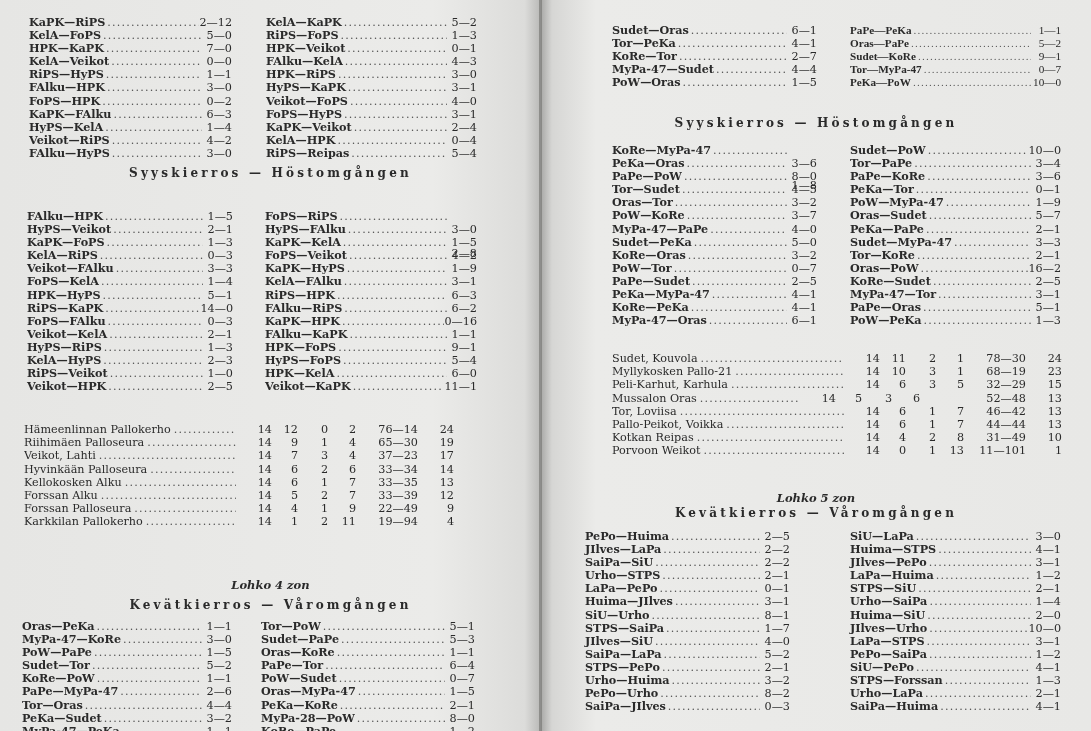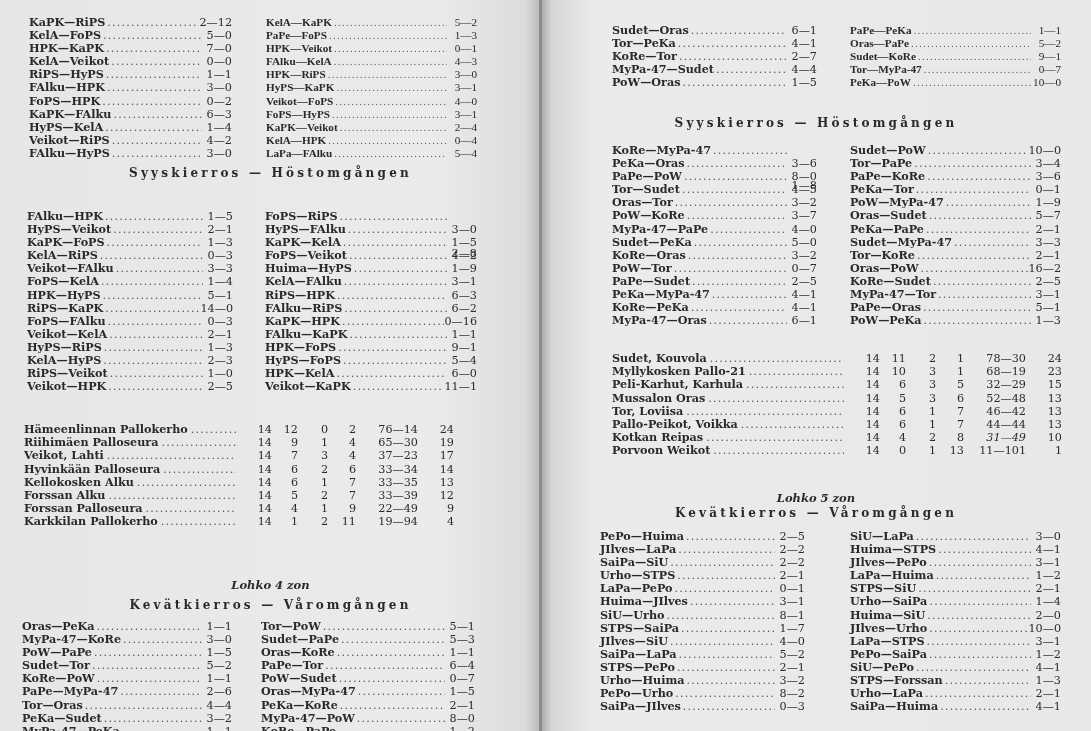--- a/index.html
+++ b/index.html
@@ -29,21 +29,21 @@
     position: absolute; font-size: 12px; font-weight: bold; letter-spacing: 3.2px;
     white-space: nowrap; text-align: center;
   }
   .zone {
     position: absolute; font-size: 11.5px; font-style: italic; font-weight: bold;
     white-space: nowrap; text-align: center;
   }
 
   .table { position: absolute; font-size: 11.2px; line-height: 13.2px; }
   .trow { display: flex; white-space: nowrap; height: 13.2px; }
-  .trow .team { flex: 1 1 auto; display: flex; font-weight: bold; overflow: hidden; }
+  .trow .team { flex: 1 1 auto; display: flex; font-weight: normal; overflow: hidden; }
   .trow .team .tn { flex: 0 0 auto; }
   .trow .team .dots { flex: 1 1 auto; overflow: hidden; color: #555; font-weight: normal; letter-spacing: 1.2px; padding-left: 3px; }
   .trow .team .dots::after { content: "....................................................................................................................................."; }
   .trow .c { flex: 0 0 auto; text-align: right; }
 </style>
 </head>
 <body>
 
 <div class="page left"></div>
 <div class="page right"></div>
@@ -99,28 +99,28 @@
       <span class="m">Veikot—RiPS</span>
       <span class="dots"></span>
       <span class="s" style="min-width: 30px;">4—2</span>
     </div>
     <div class="row">
       <span class="m">FAlku—HyPS</span>
       <span class="dots"></span>
       <span class="s" style="min-width: 30px;">3—0</span>
     </div>
   </div>
-<div class="block" style="left:266px; top:16px; width:211px;font-family:Liberation Serif, serif;">
+<div class="block" style="left:266px; top:16px; width:211px;">
     <div class="row">
       <span class="m">KelA—KaPK</span>
       <span class="dots"></span>
       <span class="s" style="min-width: 30px;">5—2</span>
     </div>
     <div class="row">
-      <span class="m">PaPe—FoPS</span>
+      <span class="m">RiPS—FoPS</span>
       <span class="dots"></span>
       <span class="s" style="min-width: 30px;">1—3</span>
     </div>
     <div class="row">
       <span class="m">HPK—Veikot</span>
       <span class="dots"></span>
       <span class="s" style="min-width: 30px;">0—1</span>
     </div>
     <div class="row">
       <span class="m">FAlku—KelA</span>
@@ -151,21 +151,21 @@
       <span class="m">KaPK—Veikot</span>
       <span class="dots"></span>
       <span class="s" style="min-width: 30px;">2—4</span>
     </div>
     <div class="row">
       <span class="m">KelA—HPK</span>
       <span class="dots"></span>
       <span class="s" style="min-width: 30px;">0—4</span>
     </div>
     <div class="row">
-      <span class="m">LaPa—FAlku</span>
+      <span class="m">RiPS—Reipas</span>
       <span class="dots"></span>
       <span class="s" style="min-width: 30px;">5—4</span>
     </div>
   </div>
 
 <div class="heading" style="left:0; width:541px; top:166px;">Syyskierros — Höstomgången</div>
 
 <div class="block" style="left:27px; top:210px; width:206px;">
     <div class="row">
       <span class="m">FAlku—HPK</span>
@@ -253,21 +253,21 @@
       <span class="m">KaPK—KelA</span>
       <span class="dots"></span>
       <span class="s" style="min-width: 30px;">1—5</span>
     </div>
     <div class="row">
       <span class="m">FoPS—Veikot</span>
       <span class="dots"></span>
       <span class="s" style="min-width: 30px;">4—2</span>
     </div>
     <div class="row">
-      <span class="m">Huima—HyPS</span>
+      <span class="m">KaPK—HyPS</span>
       <span class="dots"></span>
       <span class="s" style="min-width: 30px;">1—9</span>
     </div>
     <div class="row">
       <span class="m">KelA—FAlku</span>
       <span class="dots"></span>
       <span class="s" style="min-width: 30px;">3—1</span>
     </div>
     <div class="row">
       <span class="m">RiPS—HPK</span>
@@ -490,21 +490,21 @@
       <span class="m">Oras—MyPa-47</span>
       <span class="dots"></span>
       <span class="s" style="min-width: 30px;">1—5</span>
     </div>
     <div class="row">
       <span class="m">PeKa—KoRe</span>
       <span class="dots"></span>
       <span class="s" style="min-width: 30px;">2—1</span>
     </div>
     <div class="row">
-      <span class="m">MyPa-47—PoW</span>
+      <span class="m">MyPa-28—PoW</span>
       <span class="dots"></span>
       <span class="s" style="min-width: 30px;">8—0</span>
     </div>
     <div class="row">
       <span class="m">KoRe—PaPe</span>
       <span class="dots"></span>
       <span class="s" style="min-width: 30px;">1—2</span>
     </div>
   </div>
 
@@ -749,21 +749,21 @@
     </div>
     <div class="trow">
       <span class="team">
         <span class="tn">Mussalon Oras</span>
         <span class="dots"></span>
       </span>
       <span class="c" style="width: 36px;">14</span>
       <span class="c" style="width: 26px;">5</span>
       <span class="c" style="width: 30px;">3</span>
       <span class="c" style="width: 28px;">6</span>
-      <span class="c" style="width: 62px;">52—48</span>
+      <span class="c" style="width: 62px; padding-left: 44px;">52—48</span>
       <span class="c" style="width: 36px;">13</span>
     </div>
     <div class="trow">
       <span class="team">
         <span class="tn">Tor, Loviisa</span>
         <span class="dots"></span>
       </span>
       <span class="c" style="width: 36px;">14</span>
       <span class="c" style="width: 26px;">6</span>
       <span class="c" style="width: 30px;">1</span>
@@ -785,41 +785,41 @@
     </div>
     <div class="trow">
       <span class="team">
         <span class="tn">Kotkan Reipas</span>
         <span class="dots"></span>
       </span>
       <span class="c" style="width: 36px;">14</span>
       <span class="c" style="width: 26px;">4</span>
       <span class="c" style="width: 30px;">2</span>
       <span class="c" style="width: 28px;">8</span>
-      <span class="c" style="width: 62px; font-style: italic;">31—49</span>
+      <span class="c" style="width: 62px;">31—49</span>
       <span class="c" style="width: 36px;">10</span>
     </div>
     <div class="trow">
       <span class="team">
         <span class="tn">Porvoon Weikot</span>
         <span class="dots"></span>
       </span>
       <span class="c" style="width: 36px;">14</span>
       <span class="c" style="width: 26px;">0</span>
       <span class="c" style="width: 30px;">1</span>
       <span class="c" style="width: 28px;">13</span>
       <span class="c" style="width: 62px;">11—101</span>
       <span class="c" style="width: 36px;">1</span>
     </div>
   </div>
 
 <div class="zone" style="left:541px; width:550px; top:483px;margin-top:8px;">Lohko 5 zon</div>
 <div class="heading" style="left:541px; width:550px; top:506px;">Kevätkierros — Våromgången</div>
 
-<div class="block" style="left:600px; top:530px; width:205px;">
+<div class="block" style="left:585px; top:530px; width:205px;">
     <div class="row">
       <span class="m">PePo—Huima</span>
       <span class="dots"></span>
       <span class="s" style="min-width: 30px;">2—5</span>
     </div>
     <div class="row">
       <span class="m">JIlves—LaPa</span>
       <span class="dots"></span>
       <span class="s" style="min-width: 30px;">2—2</span>
     </div>

